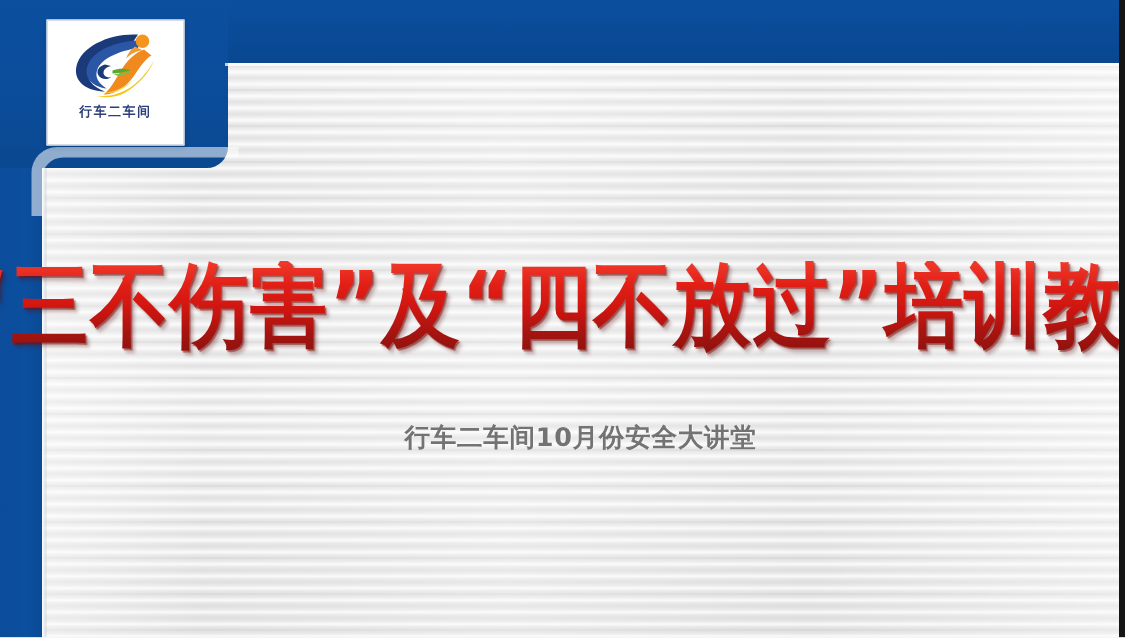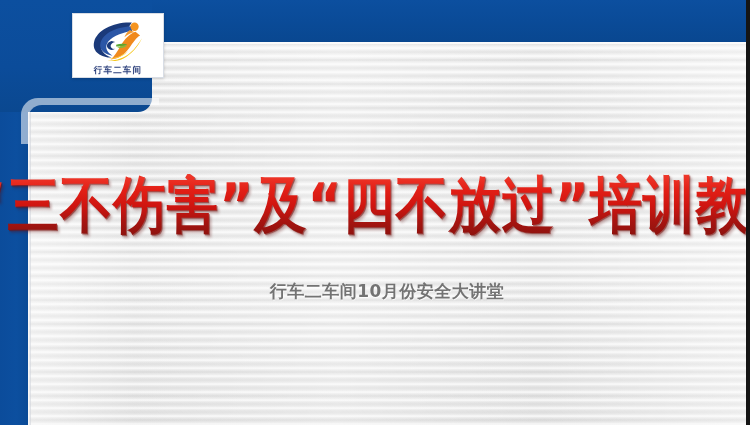--- a/index.html
+++ b/index.html
@@ -115,31 +115,30 @@
     position: absolute;
     left: 150px; top: 42px;
     width: 600px; height: 2px;
     background: rgba(255,255,255,0.75);
   }
 
   
   .logo-card {
     position: absolute;
     left: 31px; top: 13px;
-    width: 92px; height: 65px;
+    width: 92px; height: 84px;
     background: #ffffff;
     border: 1px solid #d8dde5;
     box-shadow: 0 1px 3px rgba(0,0,0,0.18);
     display: flex;
     flex-direction: column;
     align-items: center;
     justify-content: flex-start;
     box-sizing: border-box;
     padding-top: 4px;
-    margin-left: 41px;
   }
   .logo-mark {
     width: 66px;
     height: 50px;
     display: block;
   }
   .logo-text {
     margin-top: 1px;
     font-family: "DejaVu Sans", "Liberation Sans", sans-serif;
     font-size: 8.5px;

